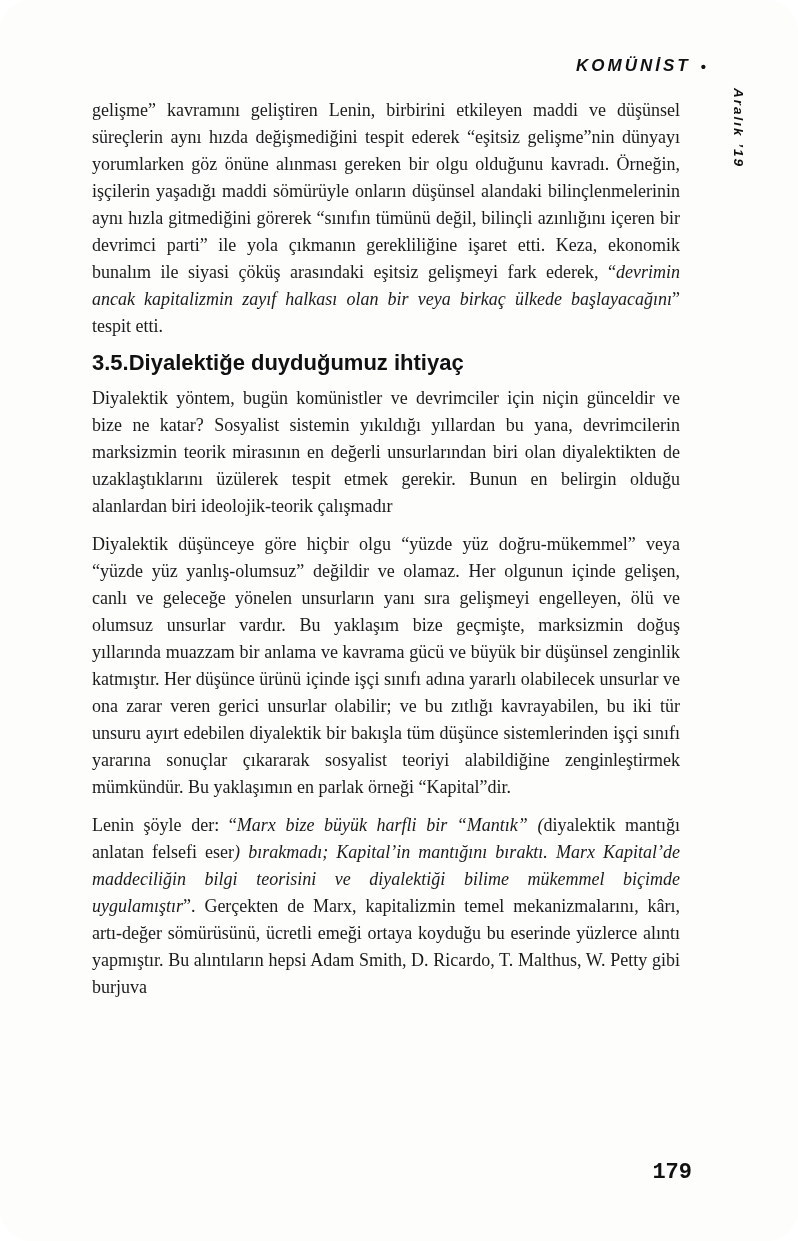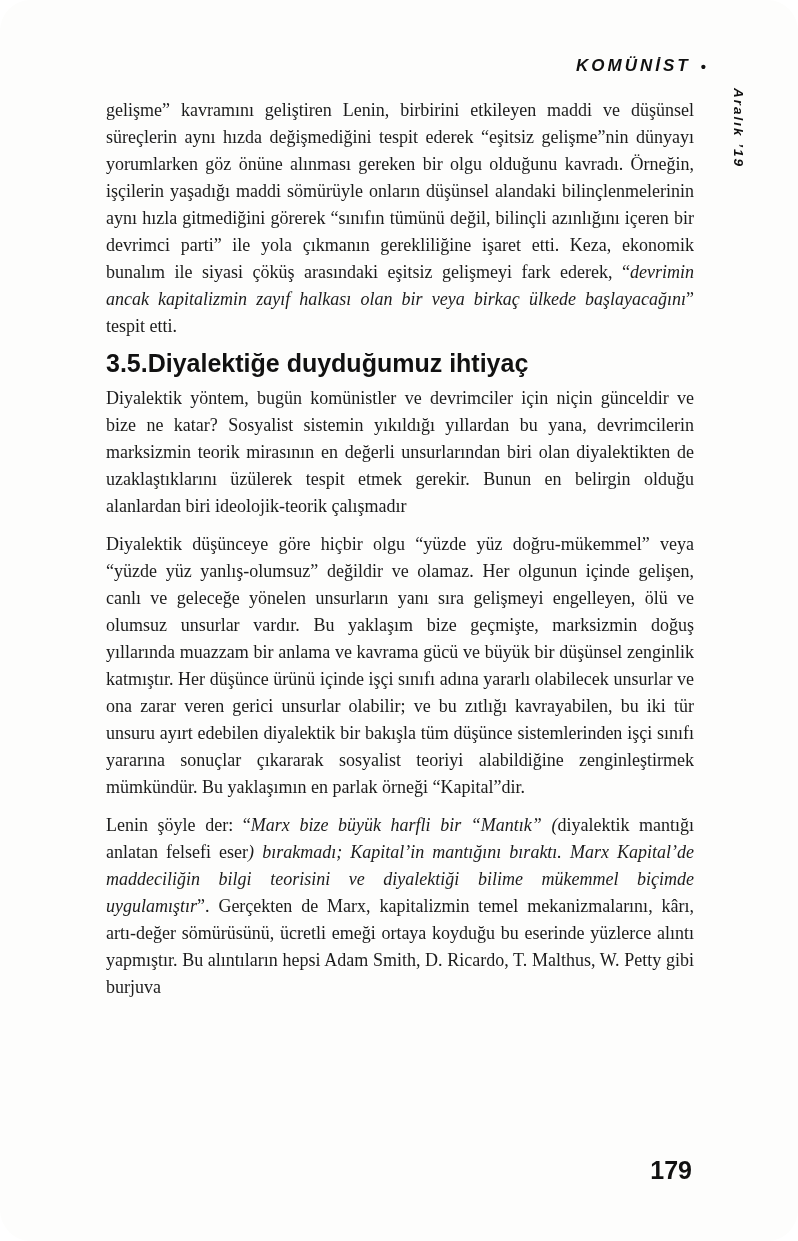--- a/index.html
+++ b/index.html
@@ -50,55 +50,55 @@
     font-style: italic;
     font-size: 13.5px;
     letter-spacing: 2px;
     color: #111;
   }
 
   
   .text-block {
     position: absolute;
     top: 97px;
-    left: 106px;
+    left: 92px;
     width: 588px;
     font-family: "Liberation Serif", serif;
     font-size: 18px;
     line-height: 27px;
     text-align: justify;
     color: #1b1b1b;
     hyphens: auto;
     -webkit-hyphens: auto;
   }
 
   .para { margin-bottom: 11px; }
   .para:last-child { margin-bottom: 8px; }
 
   .para em { font-style: italic; }
   .para .roman { font-style: normal; }
 
   .section-heading {
     font-family: "Liberation Sans", sans-serif;
     font-weight: bold;
-    font-size: 25px;
+    font-size: 22px;
     line-height: 24px;
     text-align: left;
     margin: 7px 0 10px 0;
     color: #111;
   }
 
   
   .page-number {
     position: absolute;
     right: 106px;
     bottom: 56px;
-    font-family: Liberation Sans, sans-serif;
+    font-family: Liberation Mono, monospace;
     font-weight: bold;
-    font-size: 25px;
+    font-size: 22px;
     color: #111;
   }
 </style>
 </head>
 <body>
 
 <div class="page">
 
   <header class="running-head">
     <span class="journal-title">KOMÜNİST</span>

